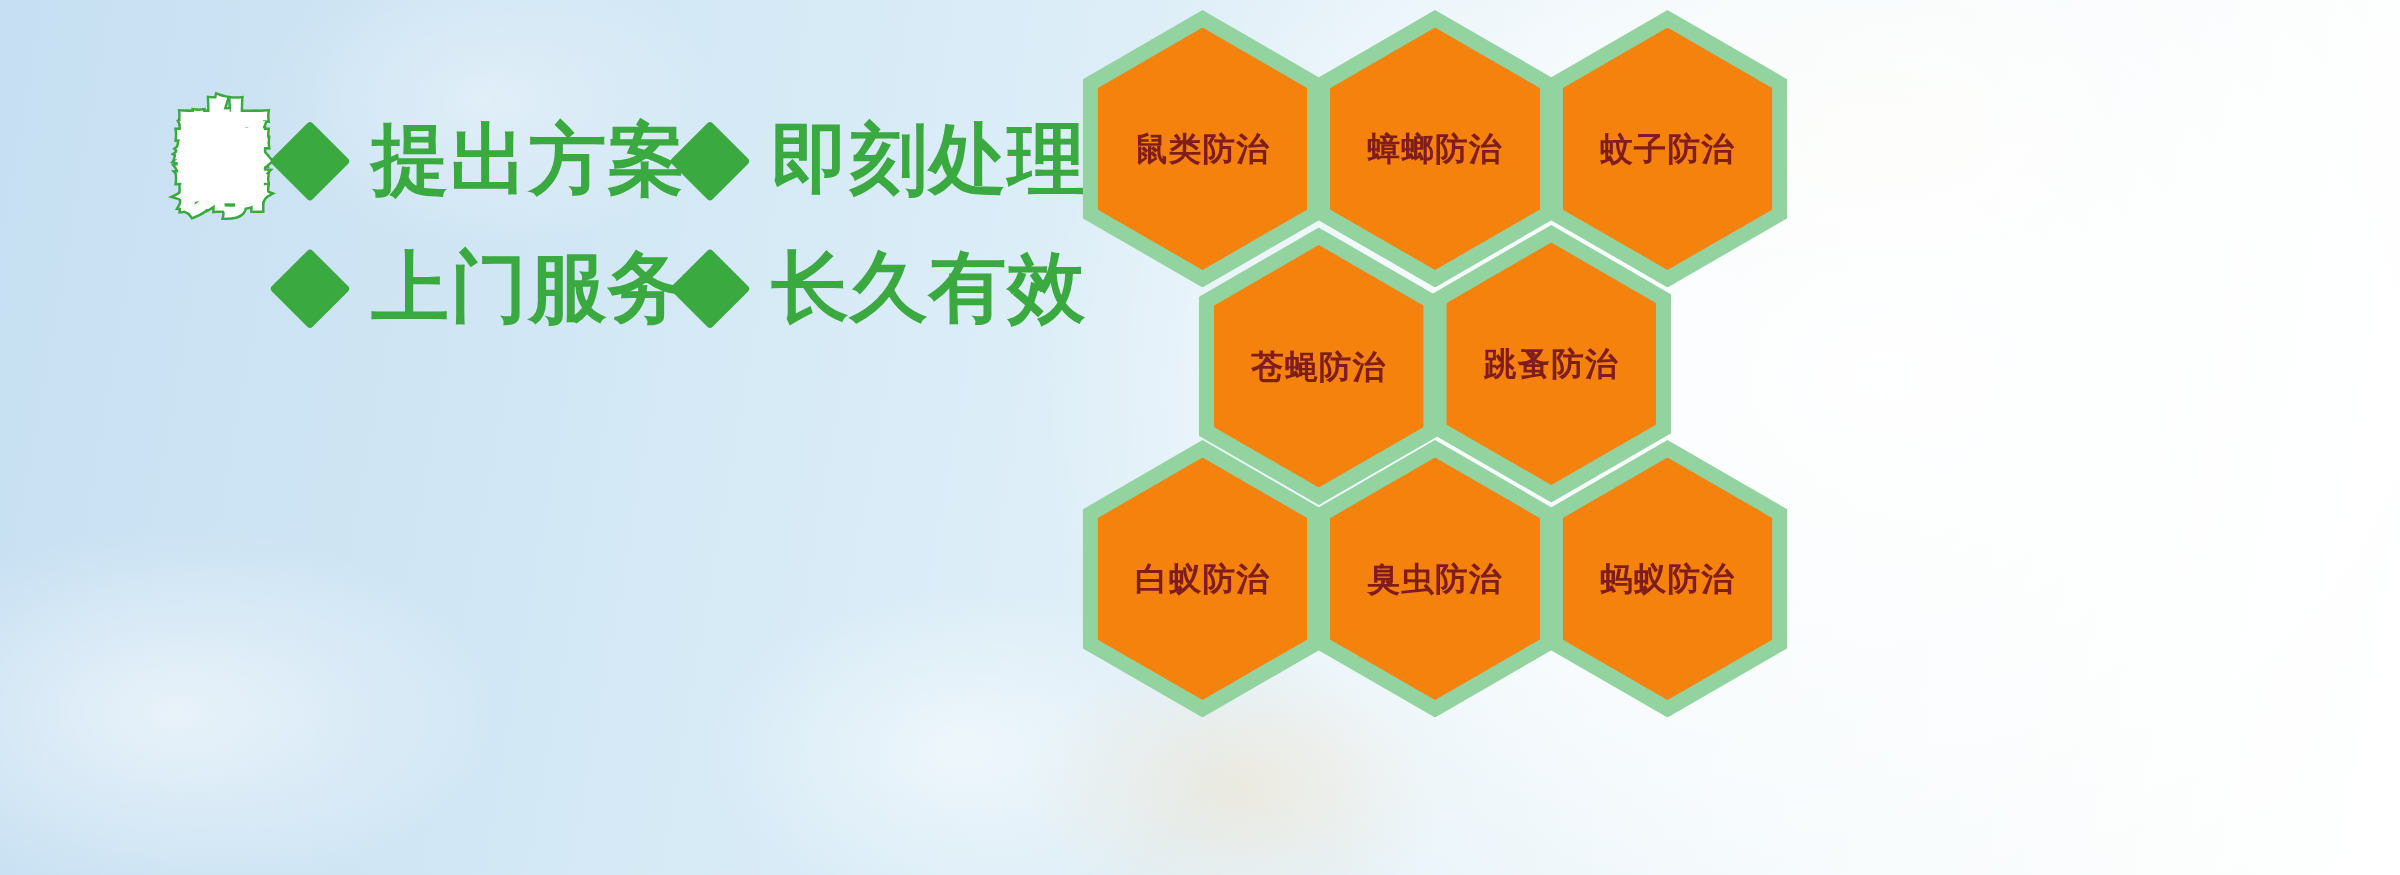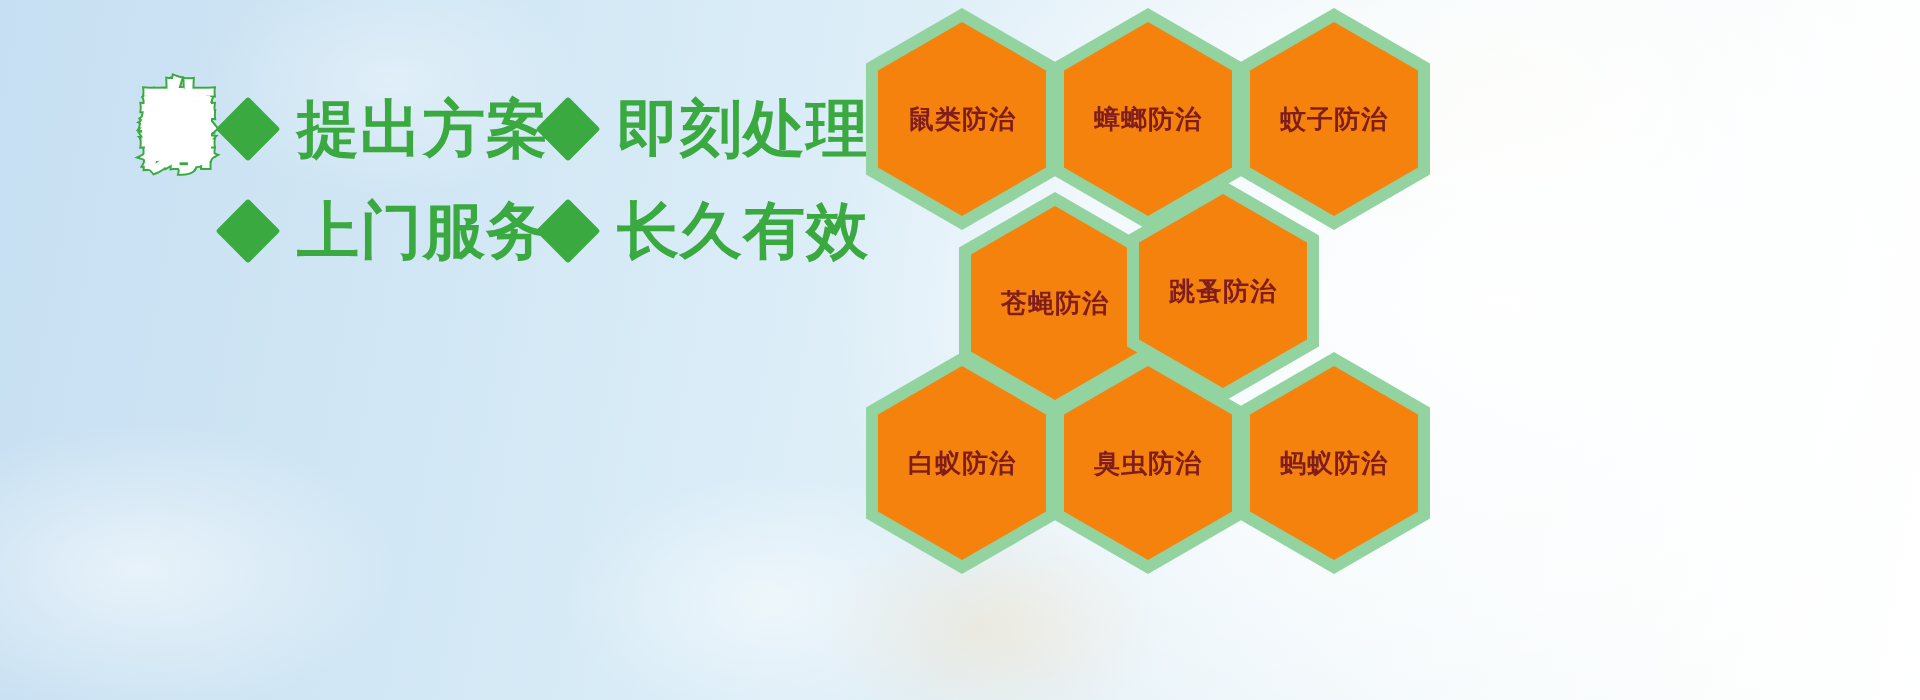--- a/index.html
+++ b/index.html
@@ -79,22 +79,22 @@
   }
   .hex-label{
     font-size:26px;font-weight:700;color:#7f1d1d;letter-spacing:1px;
     white-space:nowrap;line-height:1;
   }
   
   .hex.h0{left:8px;  top:8px;}
   .hex.h1{left:194px;top:8px;}
   .hex.h2{left:380px;top:8px;}
   
-  .hex.h3{left:101px;top:192px;text-align:center;}
-  .hex.h4{left:269px;top:180px;}
+  .hex.h3{left:101px;top:182px;text-align:center;}
+  .hex.h4{left:287px;top:180px;}
   
   .hex.h5{left:8px;  top:352px;}
   .hex.h6{left:194px;top:352px;}
   .hex.h7{left:380px;top:352px;}
 </style>
 </head>
 <body>
 
 <div id="stage">
 

